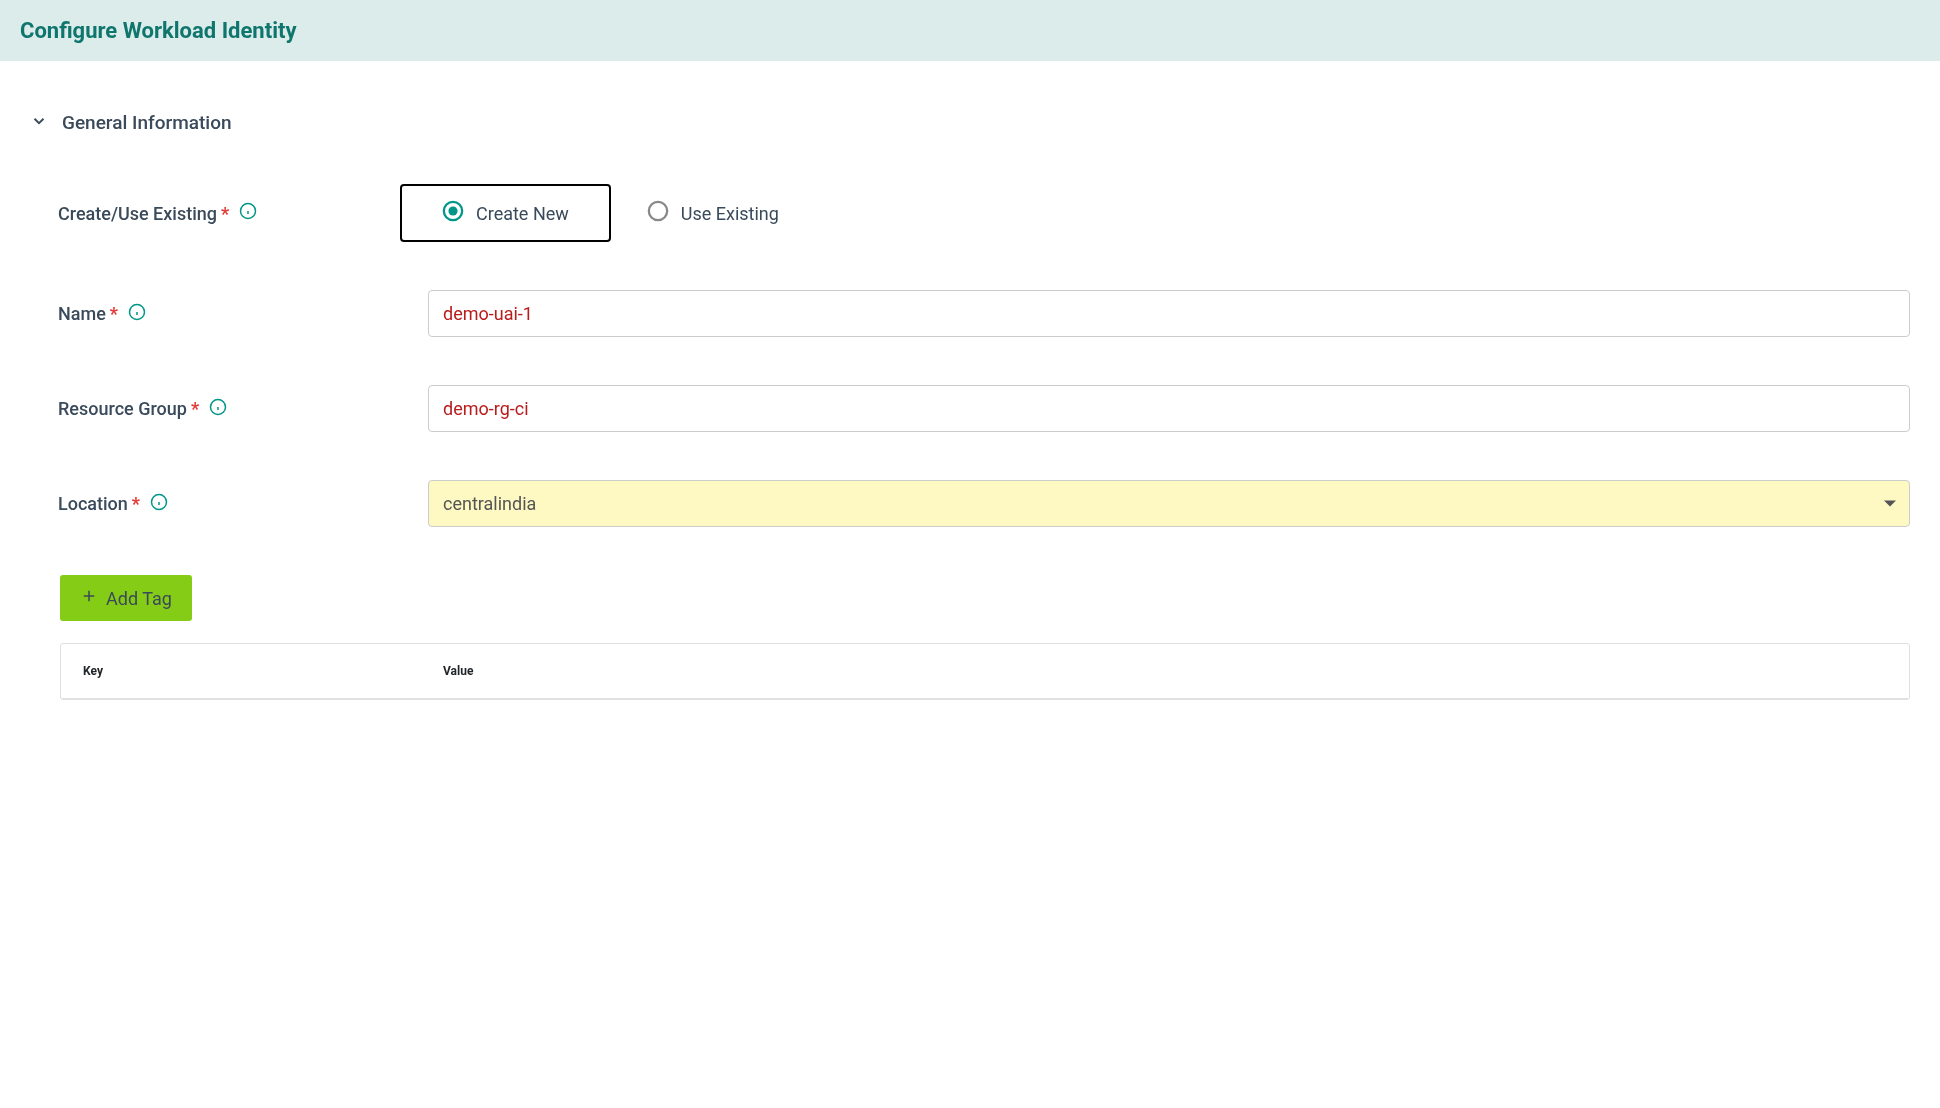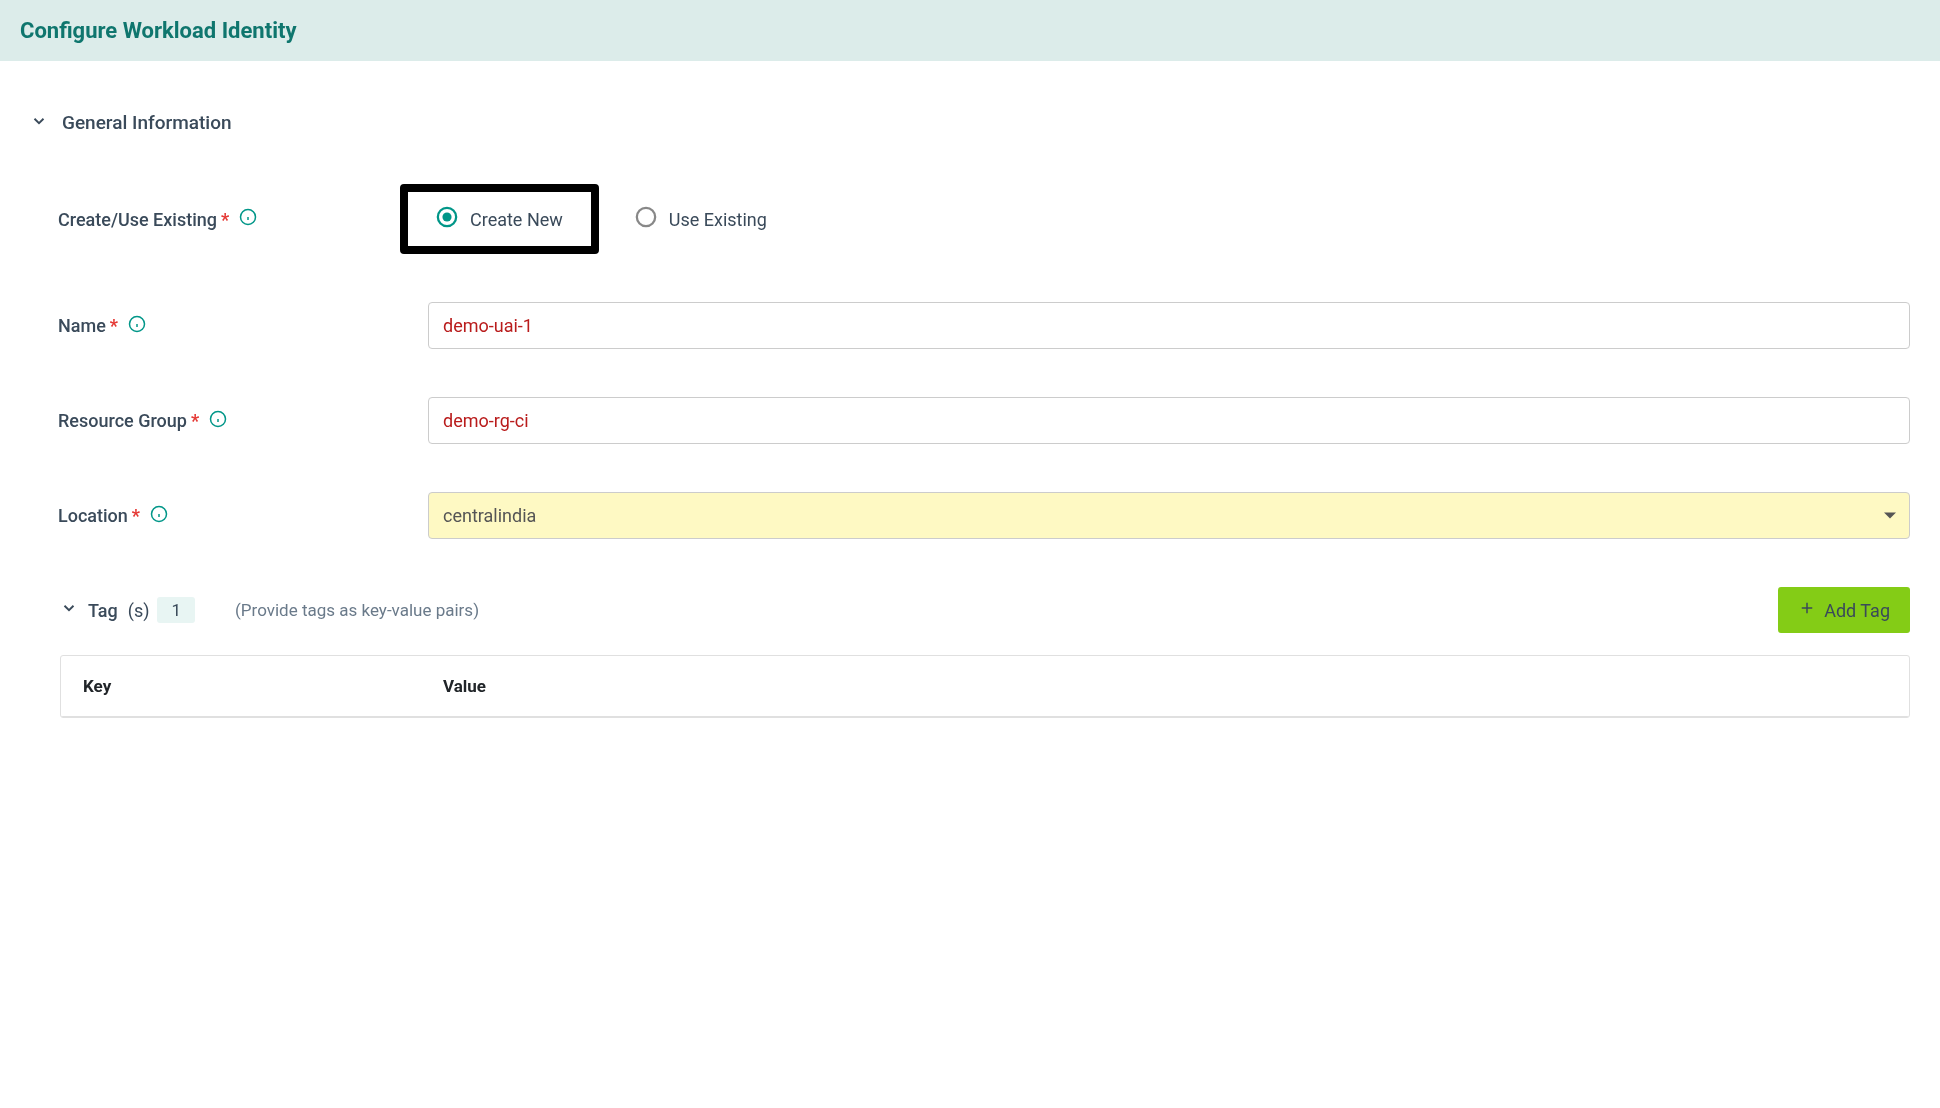--- a/index.html
+++ b/index.html
@@ -70,22 +70,22 @@
       display: flex;
       align-items: center;
       gap: 12px;
       cursor: pointer;
     }
     .radio-label {
       font-size: 18px;
       color: #3a4a5a;
     }
     .highlighted {
-      border: 8px solid #000000;
-      padding: 14px 28px;
+      border: 2px solid #000000;
+      padding: 14px 40px;
       border-radius: 4px;
       margin-left: -28px;
     }
     .text-input {
       flex: 1;
       padding: 12px 14px;
       font-size: 18px;
       border: 1px solid #ccc;
       border-radius: 4px;
       color: #b91c1c;
@@ -169,21 +169,21 @@
       border-radius: 3px;
       overflow: hidden;
     }
     .tag-table-header, .tag-table-row {
       display: flex;
       padding: 20px 22px;
       align-items: center;
     }
     .tag-table-header {
       border-bottom: 1px solid #e0e0e0;
-      font-size: 17px;
+      font-size: 12px;
       font-weight: 700;
       color: #212529;
     }
     .tag-table-row {
       font-size: 18px;
     }
     .col-key {
       flex: 0 0 360px;
     }
     .col-value {
@@ -300,31 +300,20 @@
       <span class="select-arrow">
         <svg width="12" height="12" viewBox="0 0 24 24" fill="currentColor">
             <polygon points="0,6 24,6 12,18"></polygon>
           </svg>
       </span>
     </div>
   </div>
 
   <div class="tag-section">
     <div class="tag-header">
-      <div class="tag-header-left">
-        <span class="chevron">
-          <svg width="18" height="18" viewBox="0 0 24 24" fill="none" stroke="currentColor" stroke-width="2.5">
-              <polyline points="6 9 12 15 18 9"></polyline>
-            </svg>
-        </span>
-        <span class="tag-title">Tag</span>
-        <span class="tag-suffix">(s)</span>
-        <span class="tag-count">1</span>
-        <span class="tag-hint">(Provide tags as key-value pairs)</span>
-      </div>
       <button class="add-tag-btn">
         <span>
           <svg width="18" height="18" viewBox="0 0 24 24" fill="none" stroke="currentColor" stroke-width="2">
               <line x1="12" y1="5" x2="12" y2="19"></line>
               <line x1="5" y1="12" x2="19" y2="12"></line>
             </svg>
         </span>
         <span>Add Tag</span>
       </button>
     </div>

